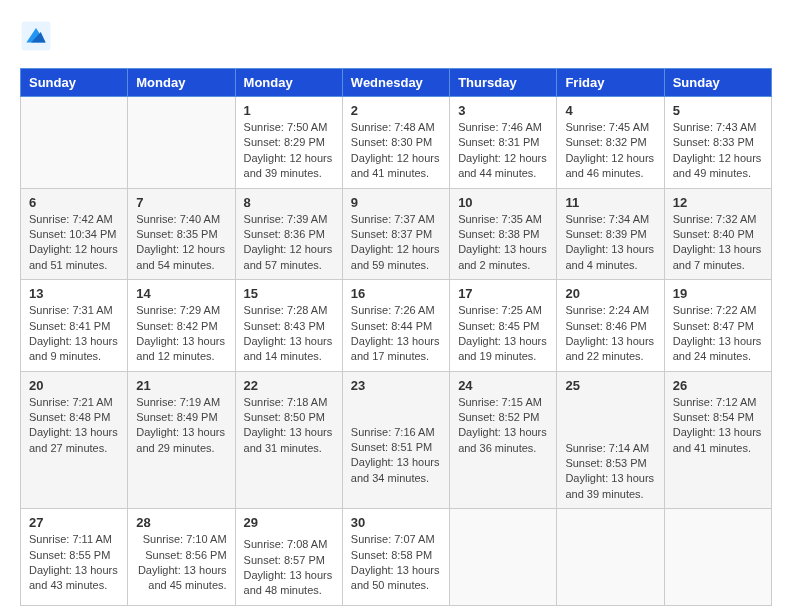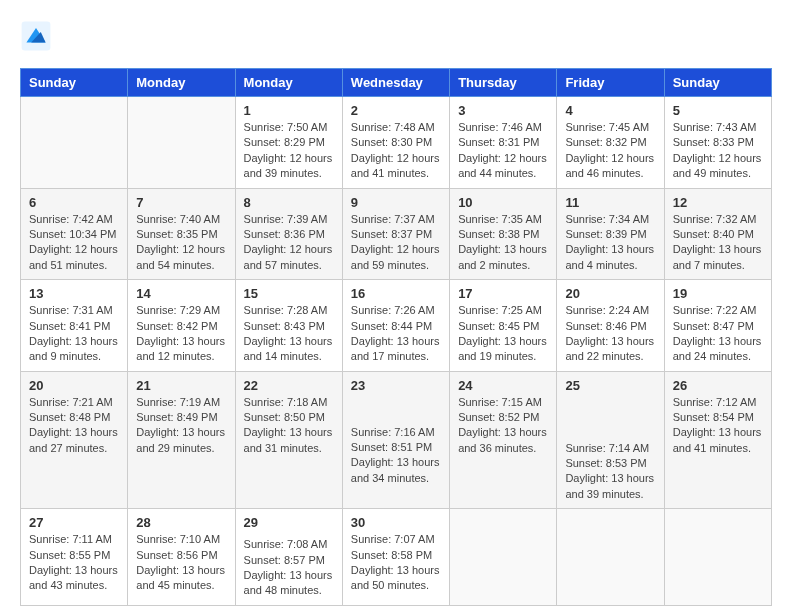--- a/index.html
+++ b/index.html
@@ -300,21 +300,21 @@
       </tr>
       <tr>
         <td>
           <span class="day-num">27</span>
           <div class="day-info" style="white-space: pre-line;">Sunrise: 7:11 AM
 Sunset: 8:55 PM
 Daylight: 13 hours and 43 minutes.</div>
         </td>
         <td>
           <span class="day-num">28</span>
-          <div class="day-info" style="white-space: pre-line;">Sunrise: 7:10 AM
+          <div class="day-info" style="white-space: pre-line; text-align: right;">Sunrise: 7:10 AM
 Sunset: 8:56 PM
 Daylight: 13 hours and 45 minutes.</div>
         </td>
         <td>
           <span class="day-num">29</span>
           <div class="day-info" style="white-space: pre-line; margin-top: 7px;">Sunrise: 7:08 AM
 Sunset: 8:57 PM
 Daylight: 13 hours and 48 minutes.</div>
         </td>
         <td>

